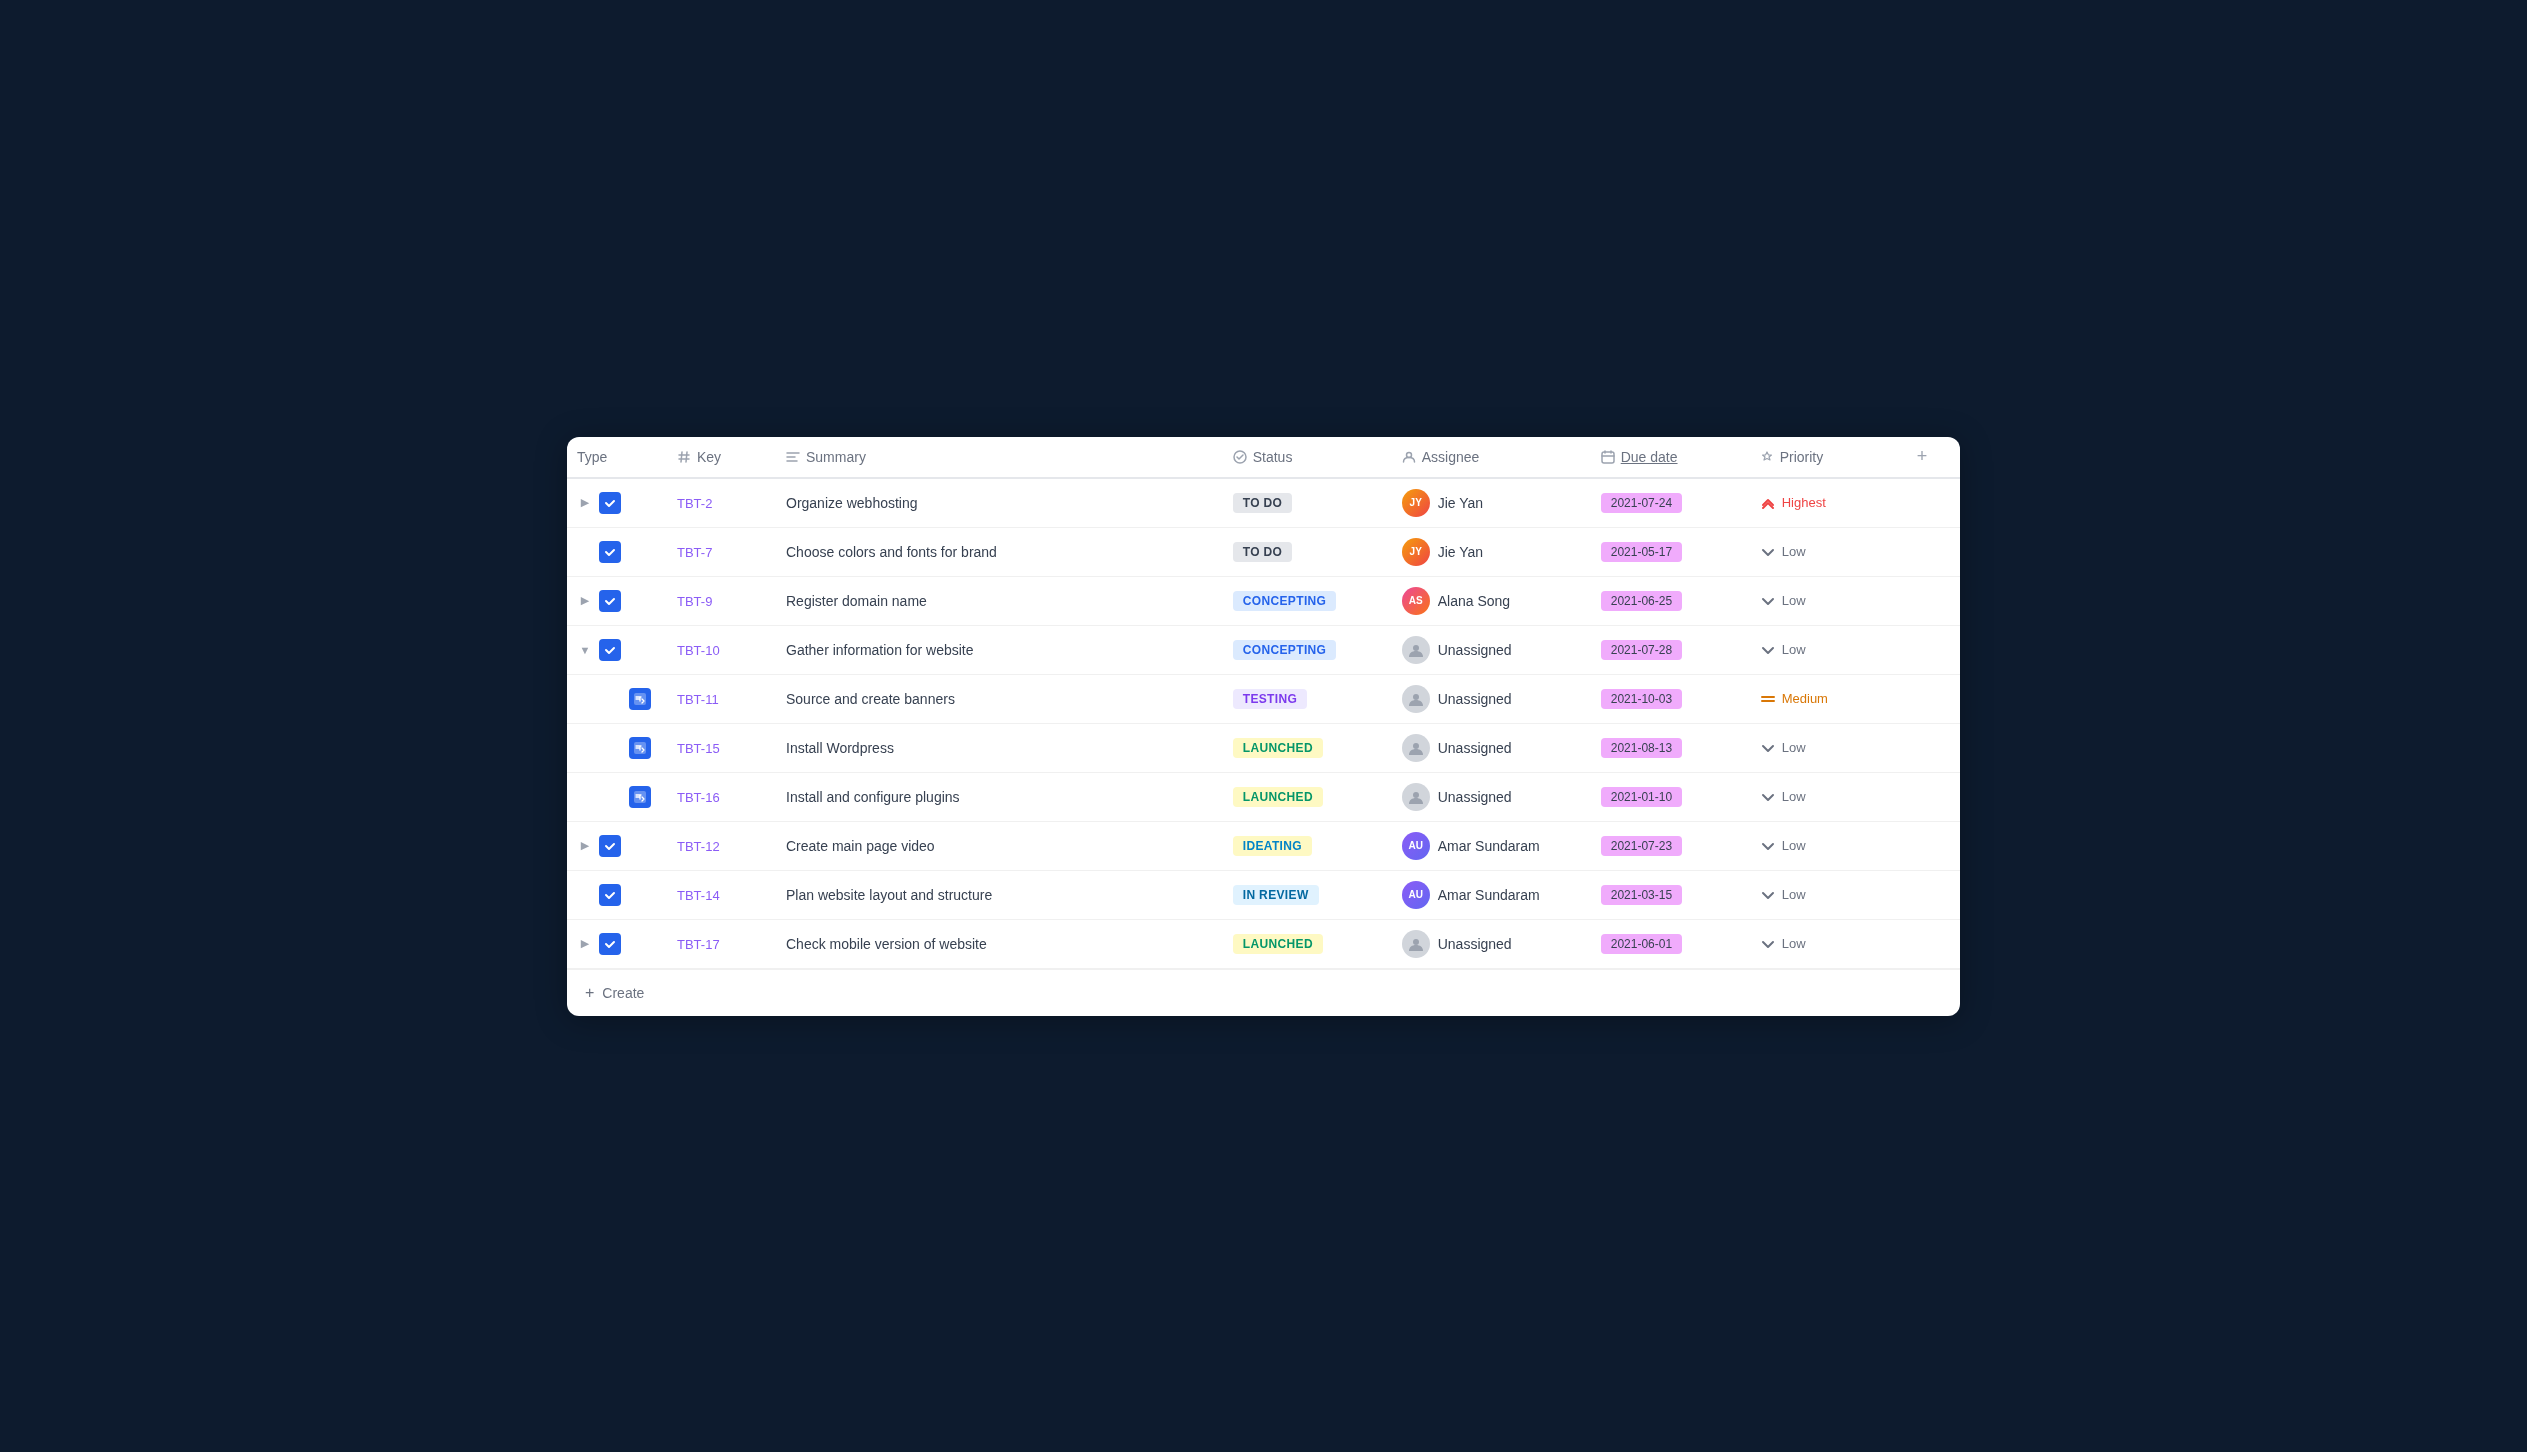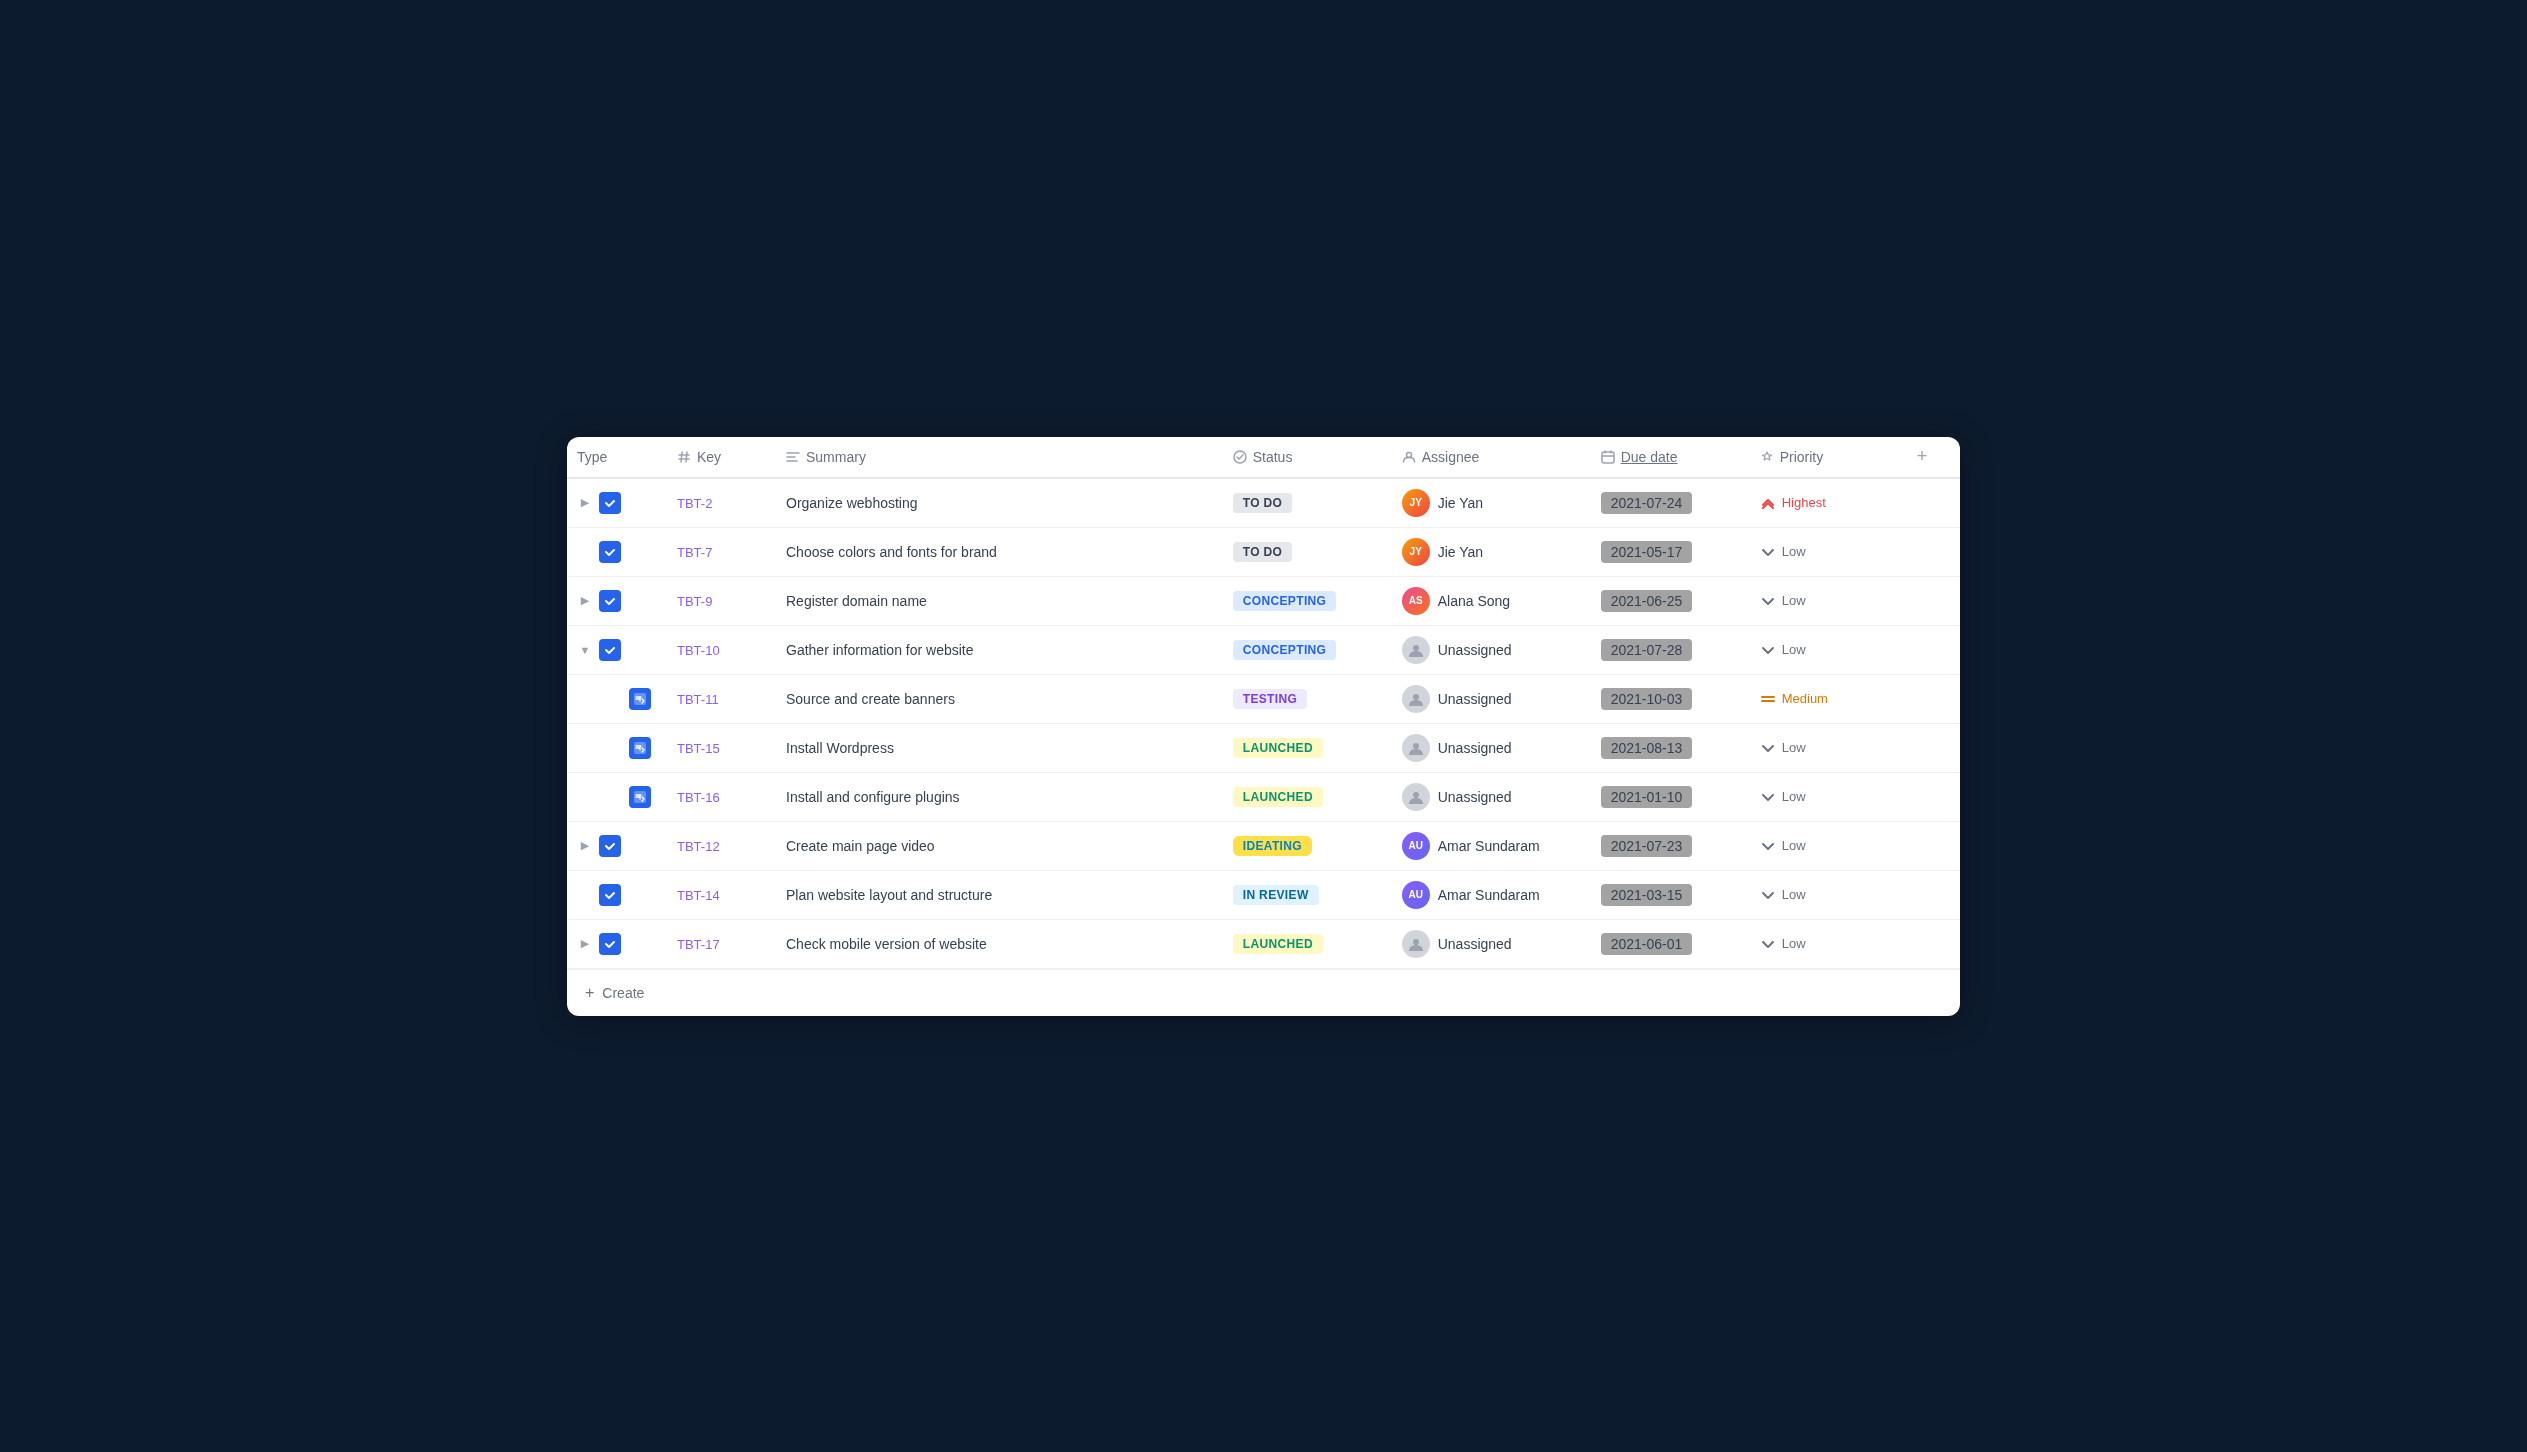--- a/index.html
+++ b/index.html
@@ -117,23 +117,22 @@
     }
     .status-testing {
       background: #ede9fe;
       color: #7c3aed;
     }
     .status-launched {
       background: #fef9c3;
       color: #059669;
     }
     .status-ideating {
-      background: #fde047;
+      background: #fef9c3;
       color: #0284c7;
-      border-radius: 6px;
     }
     .status-inreview {
       background: #e0f2fe;
       color: #0369a1;
     }
     .assignee-cell {
       display: flex;
       align-items: center;
       gap: 8px;
     }
@@ -154,24 +153,24 @@
       border-radius: 50%;
       background: #d1d5db;
       display: flex;
       align-items: center;
       justify-content: center;
       color: #9ca3af;
       font-size: 16px;
       flex-shrink: 0;
     }
     .due-date {
-      background: #a3a3a3;
+      background: #f0abfc;
       border-radius: 4px;
       padding: 3px 10px;
-      font-size: 14px;
+      font-size: 12px;
       color: #374151;
       display: inline-block;
     }
     .priority-cell {
       display: flex;
       align-items: center;
       gap: 6px;
       font-size: 13px;
     }
     .priority-highest { color: #ef4444; }

